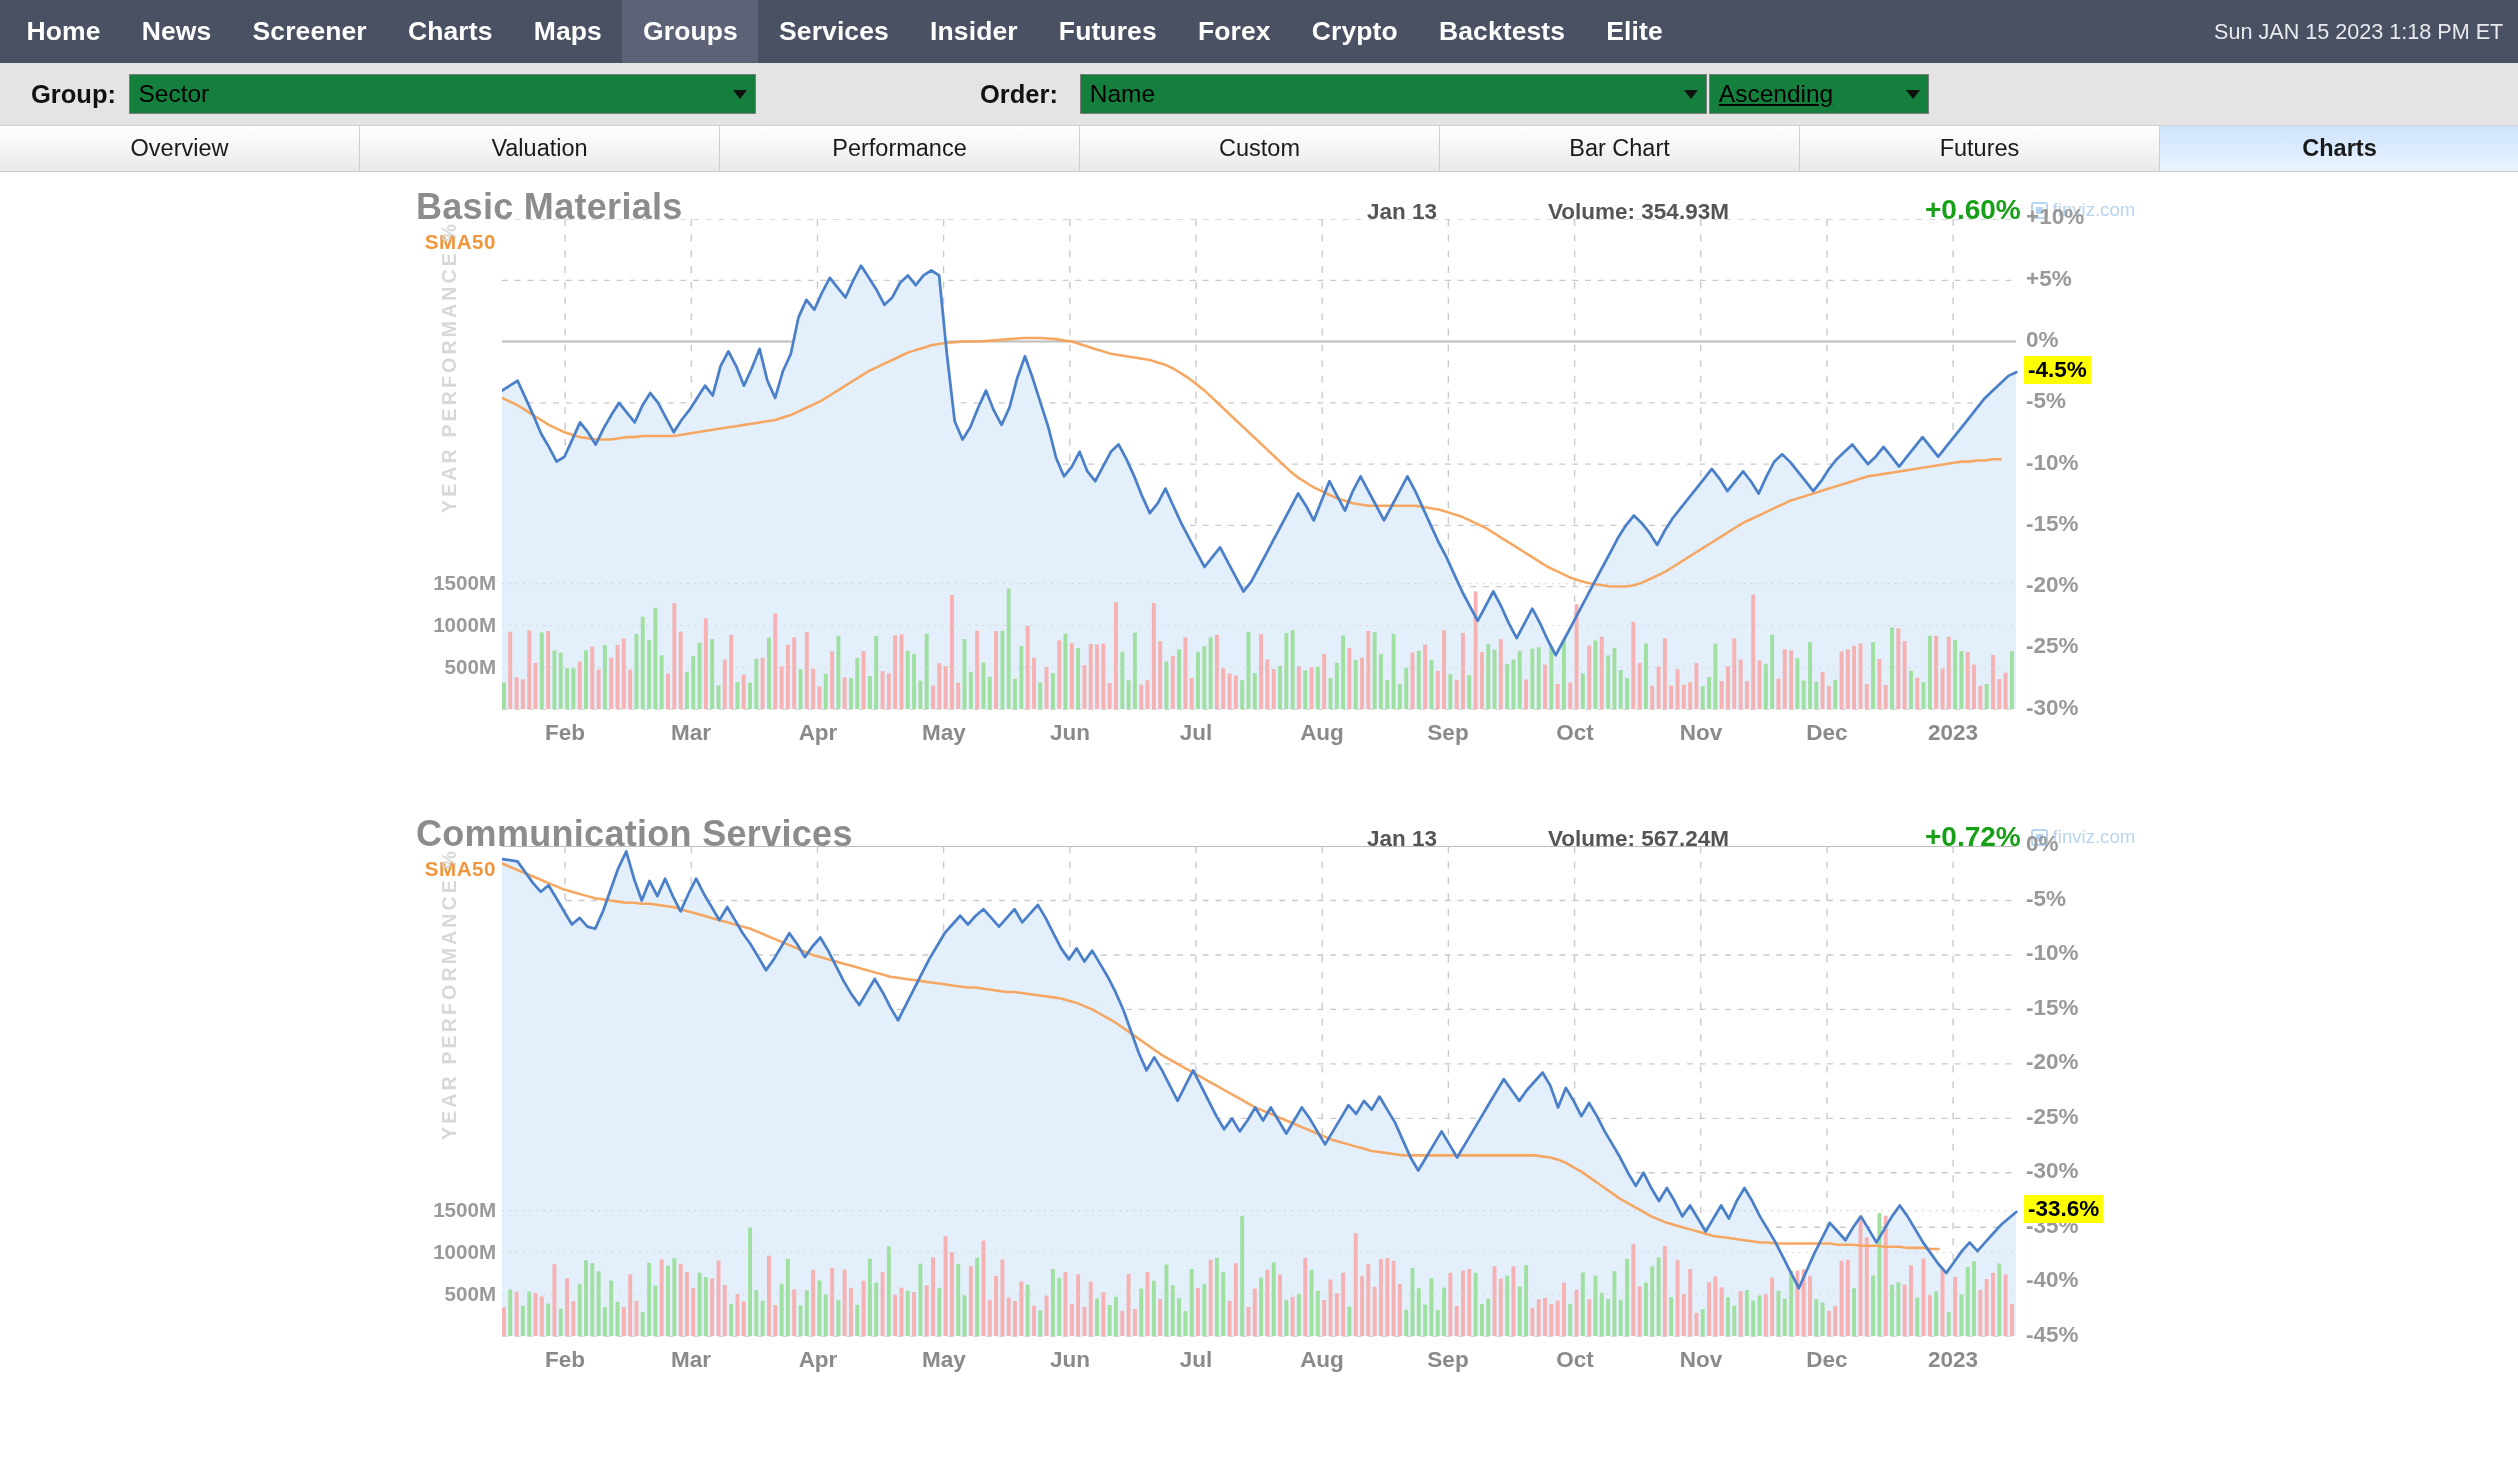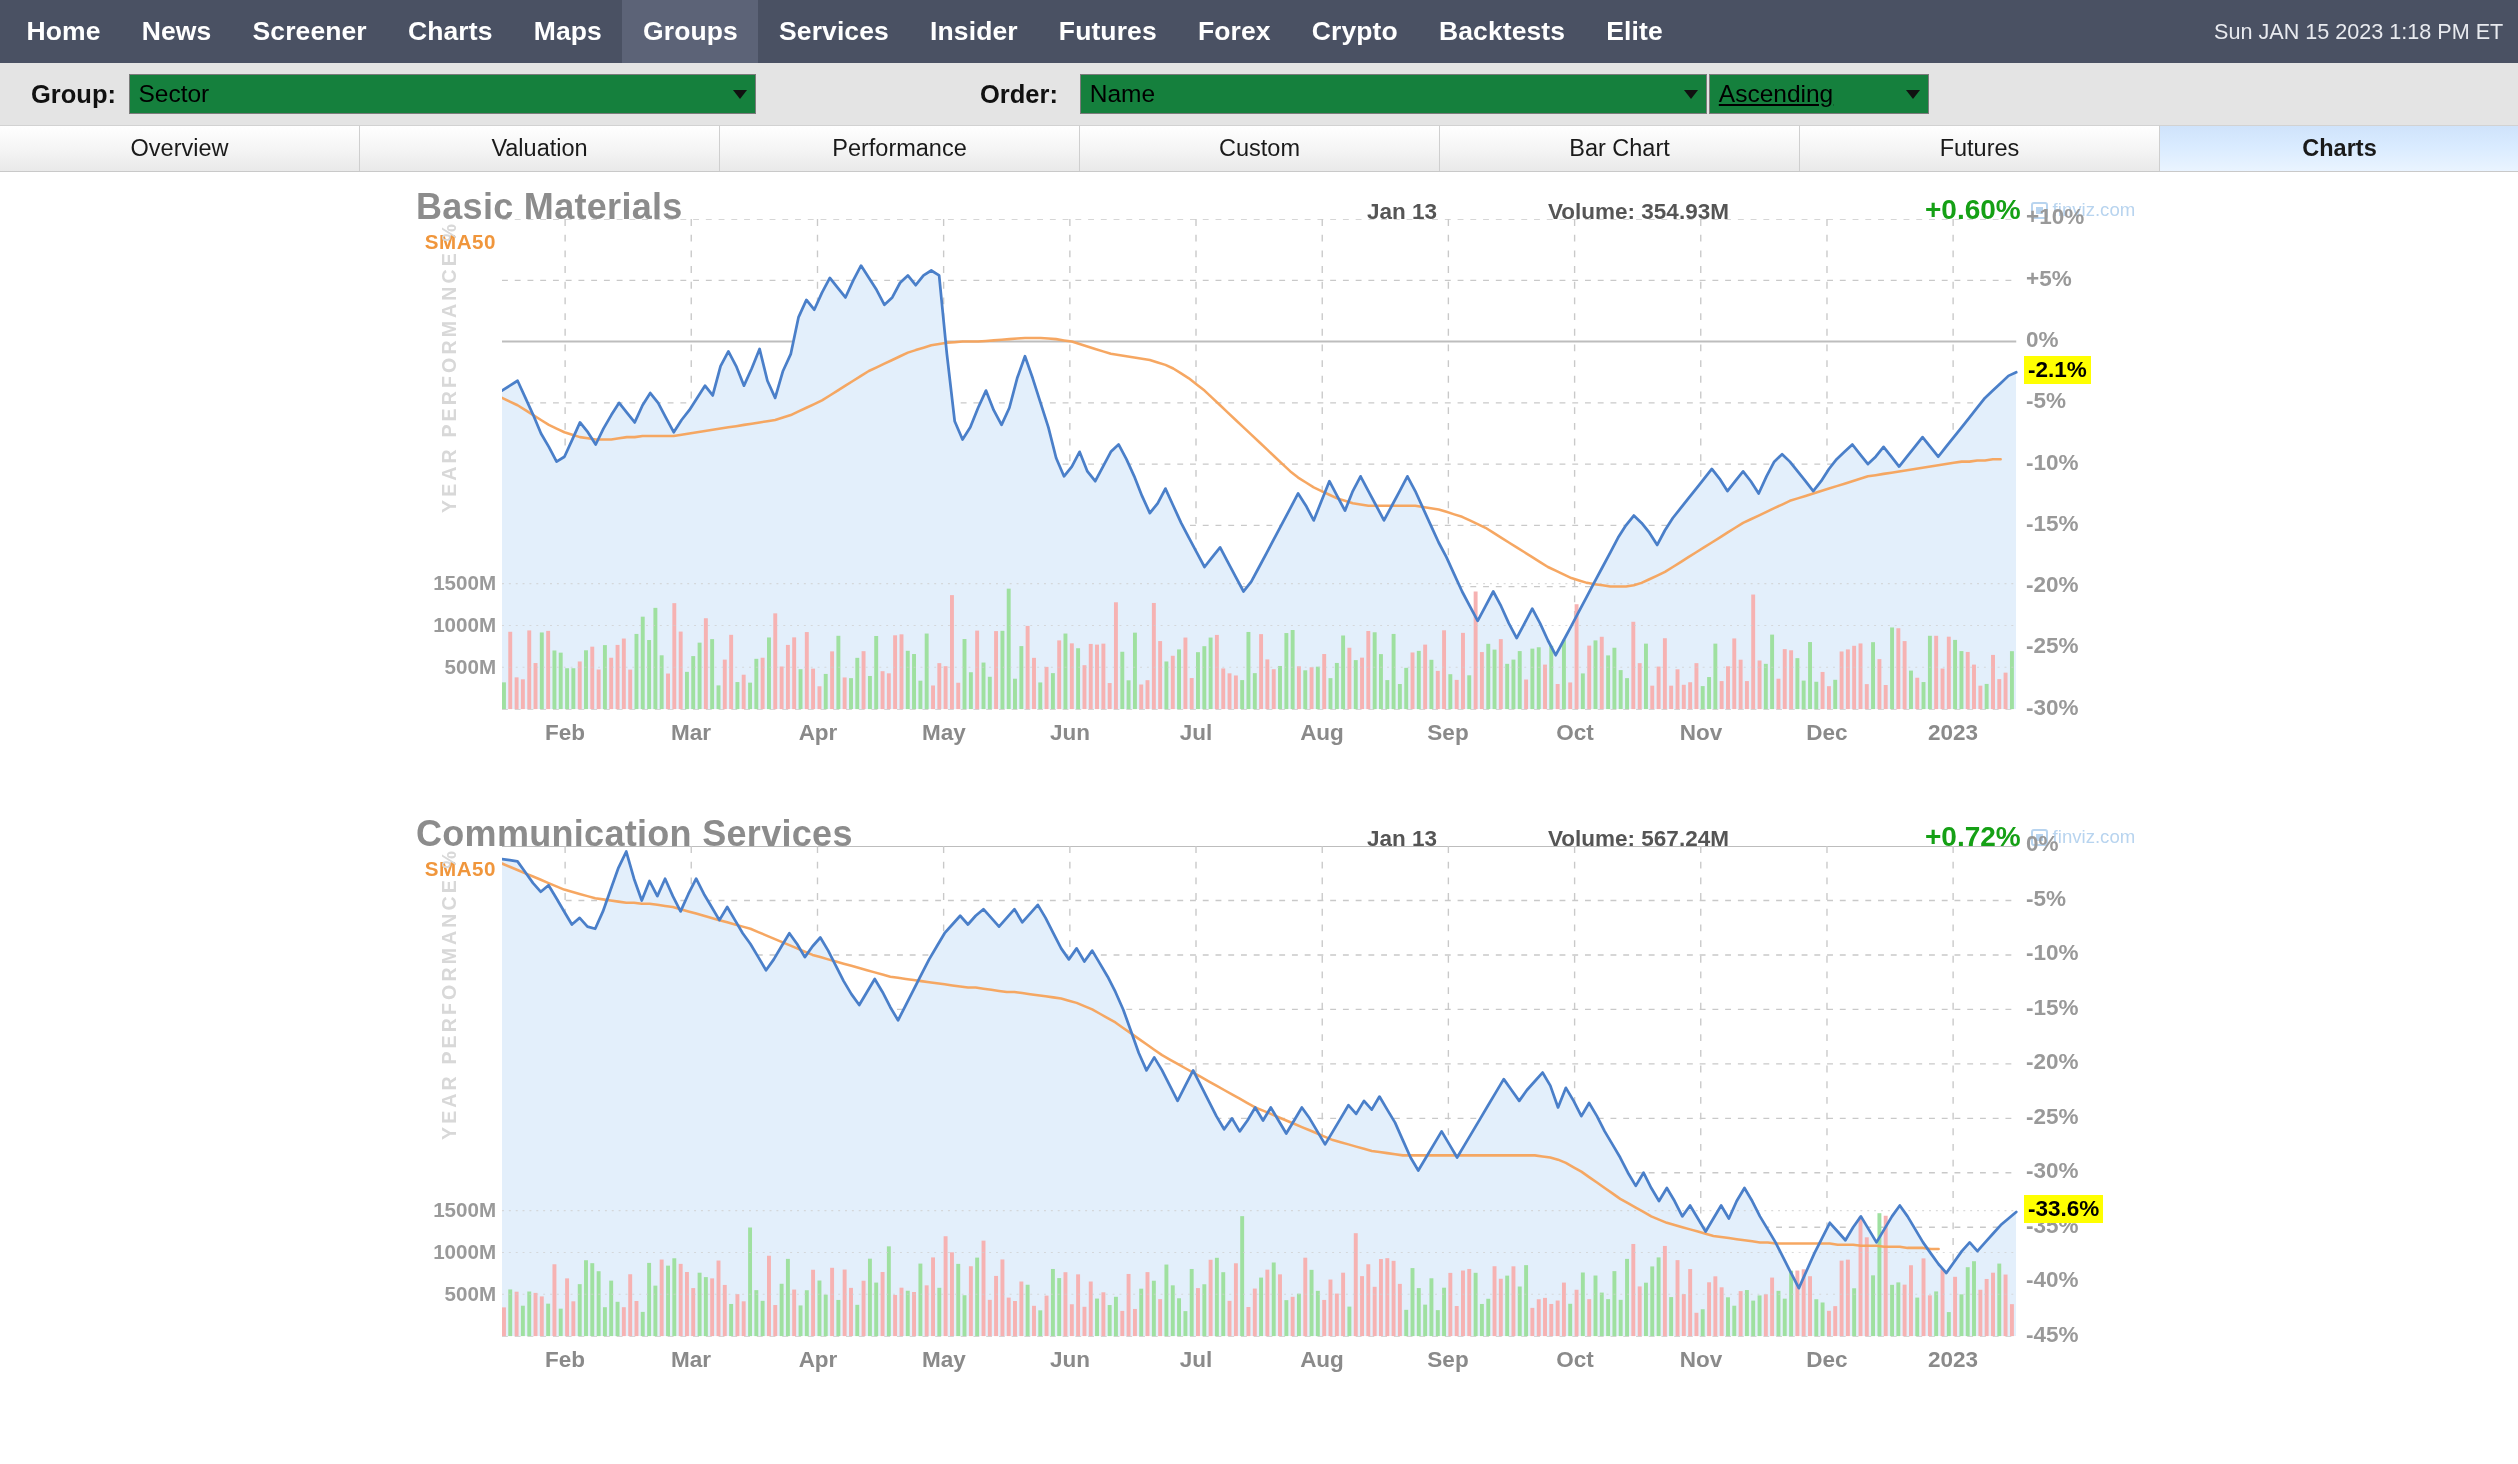--- a/index.html
+++ b/index.html
@@ -556,21 +556,21 @@
         <div class="ylabels">
           <div class="ylab" style="top:26.5px">+10%</div>
           <div class="ylab" style="top:88px">+5%</div>
           <div class="ylab" style="top:149px">0%</div>
           <div class="ylab" style="top:210px">-5%</div>
           <div class="ylab" style="top:272px">-10%</div>
           <div class="ylab" style="top:333px">-15%</div>
           <div class="ylab" style="top:394px">-20%</div>
           <div class="ylab" style="top:455px">-25%</div>
           <div class="ylab" style="top:517px">-30%</div>
-          <div class="ylab hl" style="top:178px">-2.1%</div>
+          <div class="ylab hl" style="top:178px">-4.5%</div>
         </div>
         <div class="xlabels">
           <div class="xlab" style="left:63px">Feb</div>
           <div class="xlab" style="left:189px">Mar</div>
           <div class="xlab" style="left:316px">Apr</div>
           <div class="xlab" style="left:442px">May</div>
           <div class="xlab" style="left:568px">Jun</div>
           <div class="xlab" style="left:694px">Jul</div>
           <div class="xlab" style="left:820px">Aug</div>
           <div class="xlab" style="left:946px">Sep</div>

